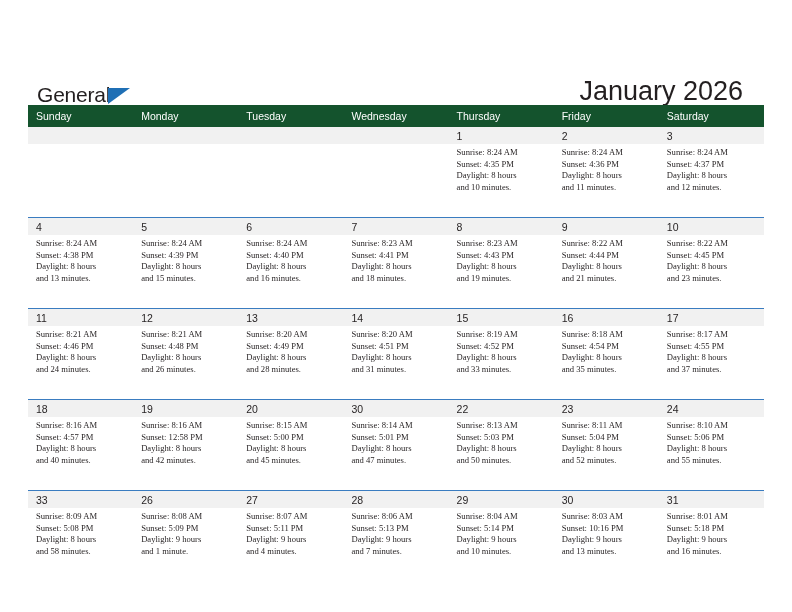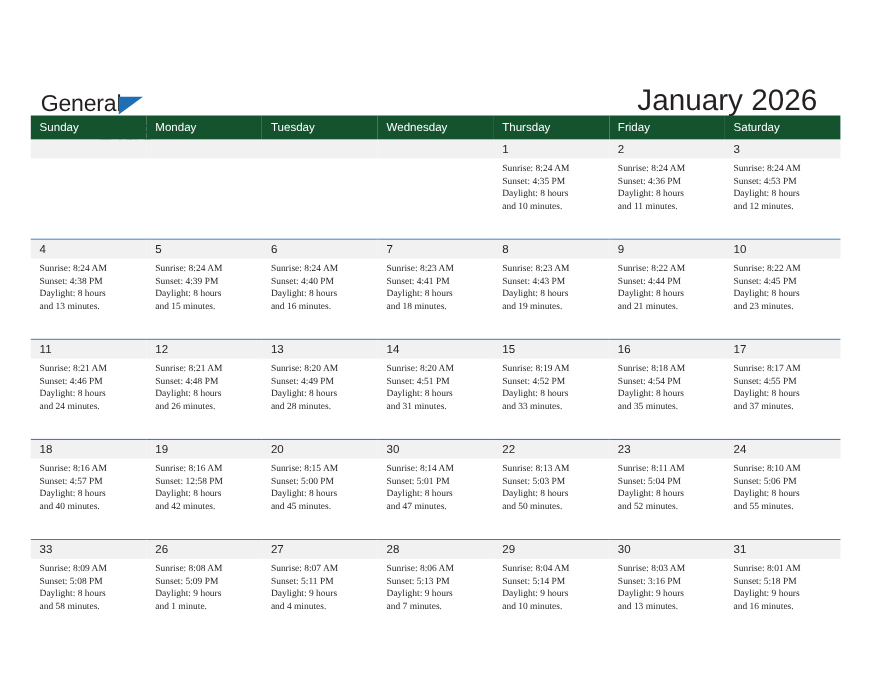--- a/index.html
+++ b/index.html
@@ -227,21 +227,21 @@
                 <div>Daylight: 8 hours</div>
                 <div>and 11 minutes.</div>
               </div>
             </div>
           </td>
           <td>
             <div class="cell-inner">
               <div class="daynum-band">3</div>
               <div class="details">
                 <div>Sunrise: 8:24 AM</div>
-                <div>Sunset: 4:53 PM</div>
+                <div>Sunset: 4:37 PM</div>
                 <div>Daylight: 8 hours</div>
                 <div>and 12 minutes.</div>
               </div>
             </div>
           </td>
         </tr>
         <tr class="week">
           <td>
             <div class="cell-inner">
               <div class="daynum-band">4</div>
@@ -532,21 +532,21 @@
                 <div>Daylight: 9 hours</div>
                 <div>and 10 minutes.</div>
               </div>
             </div>
           </td>
           <td>
             <div class="cell-inner">
               <div class="daynum-band">30</div>
               <div class="details">
                 <div>Sunrise: 8:03 AM</div>
-                <div>Sunset: 3:16 PM</div>
+                <div>Sunset: 10:16 PM</div>
                 <div>Daylight: 9 hours</div>
                 <div>and 13 minutes.</div>
               </div>
             </div>
           </td>
           <td>
             <div class="cell-inner">
               <div class="daynum-band">31</div>
               <div class="details">
                 <div>Sunrise: 8:01 AM</div>

